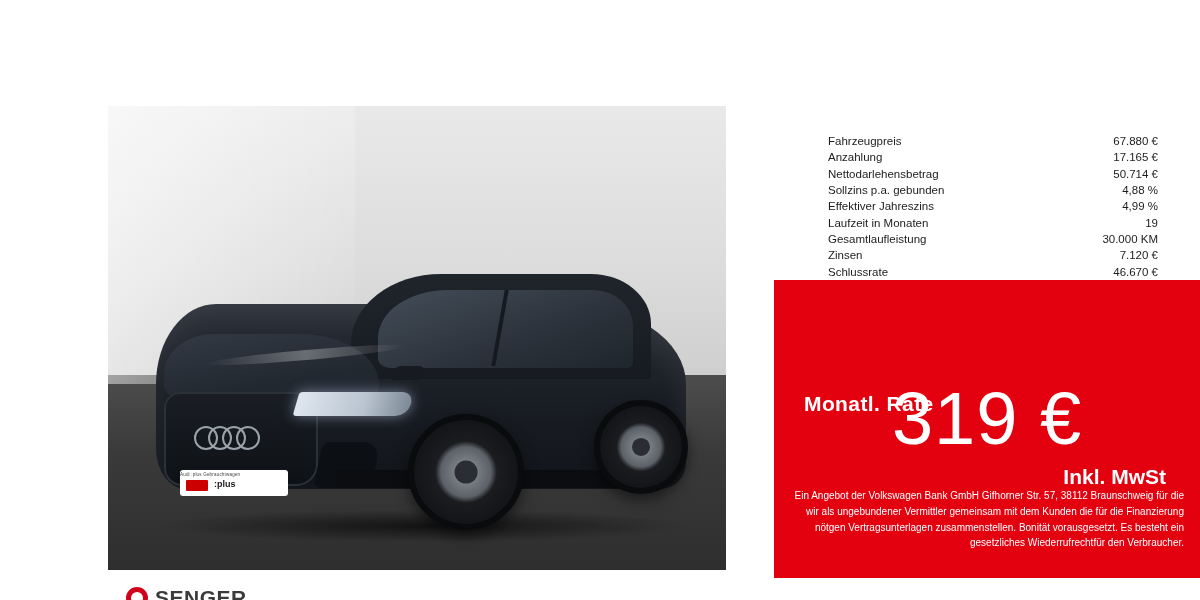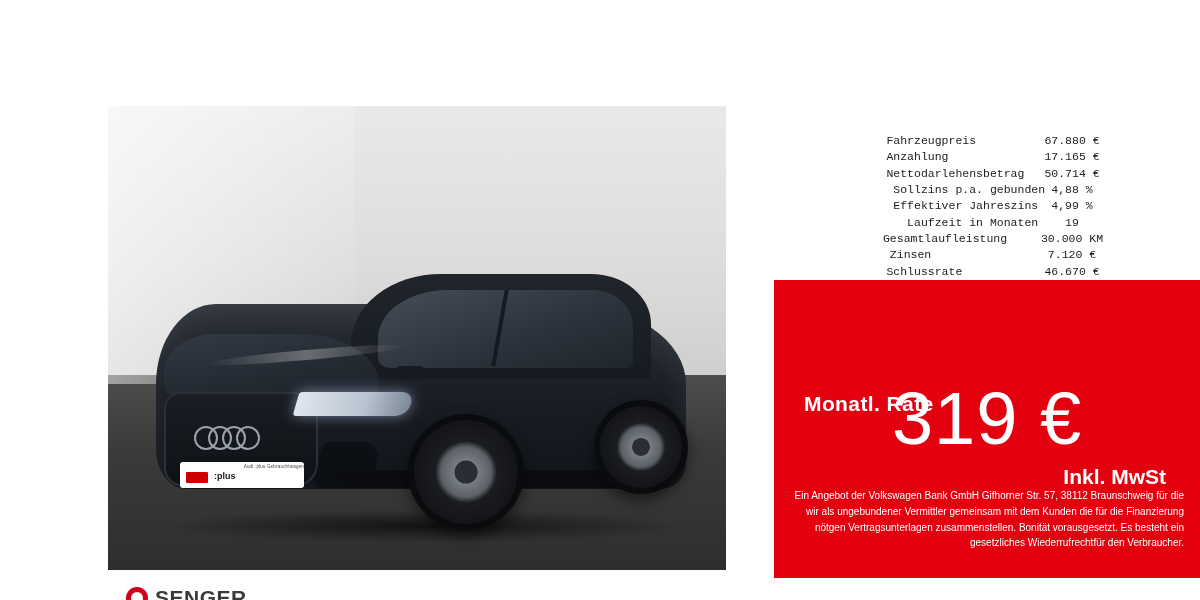--- a/index.html
+++ b/index.html
@@ -131,29 +131,29 @@
     border: 2px solid #9aa2ab;
     border-radius: 50%;
   }
   .car-rings span:nth-child(1){ left: 0; }
   .car-rings span:nth-child(2){ left: 14px; }
   .car-rings span:nth-child(3){ left: 28px; }
   .car-rings span:nth-child(4){ left: 42px; }
   .plate {
     position: absolute;
     left: 34px;
-    top: 188px;
-    width: 124px;
+    top: 196px;
+    width: 108px;
     height: 26px;
     background: #ffffff;
     border-radius: 3px;
     overflow: hidden;
     font-size: 5px;
     color: #555;
-    text-align: right;
+    text-align: left;
   }
   .plate .plate-top {
     font-size: 4.5px;
     letter-spacing: .2px;
     padding-top: 2px;
     color: #444;
   }
   .plate .plate-red {
     position: absolute;
     left: 6px;
@@ -263,23 +263,22 @@
     position: absolute;
     left: 828px;
     top: 133px;
     width: 330px;
     font-size: 11.5px;
     color: #1c1c1c;
     line-height: 1.42;
   }
   .spec-row {
     display: flex;
-    justify-content: center;
+    justify-content: space-between;
     white-space: nowrap;
-    font-family: Liberation Mono, monospace;
   }
   .spec-label {
     width: 158px;
     flex: 0 0 158px;
   }
   .spec-value {
     flex: 0 0 auto;
   }
 
   

